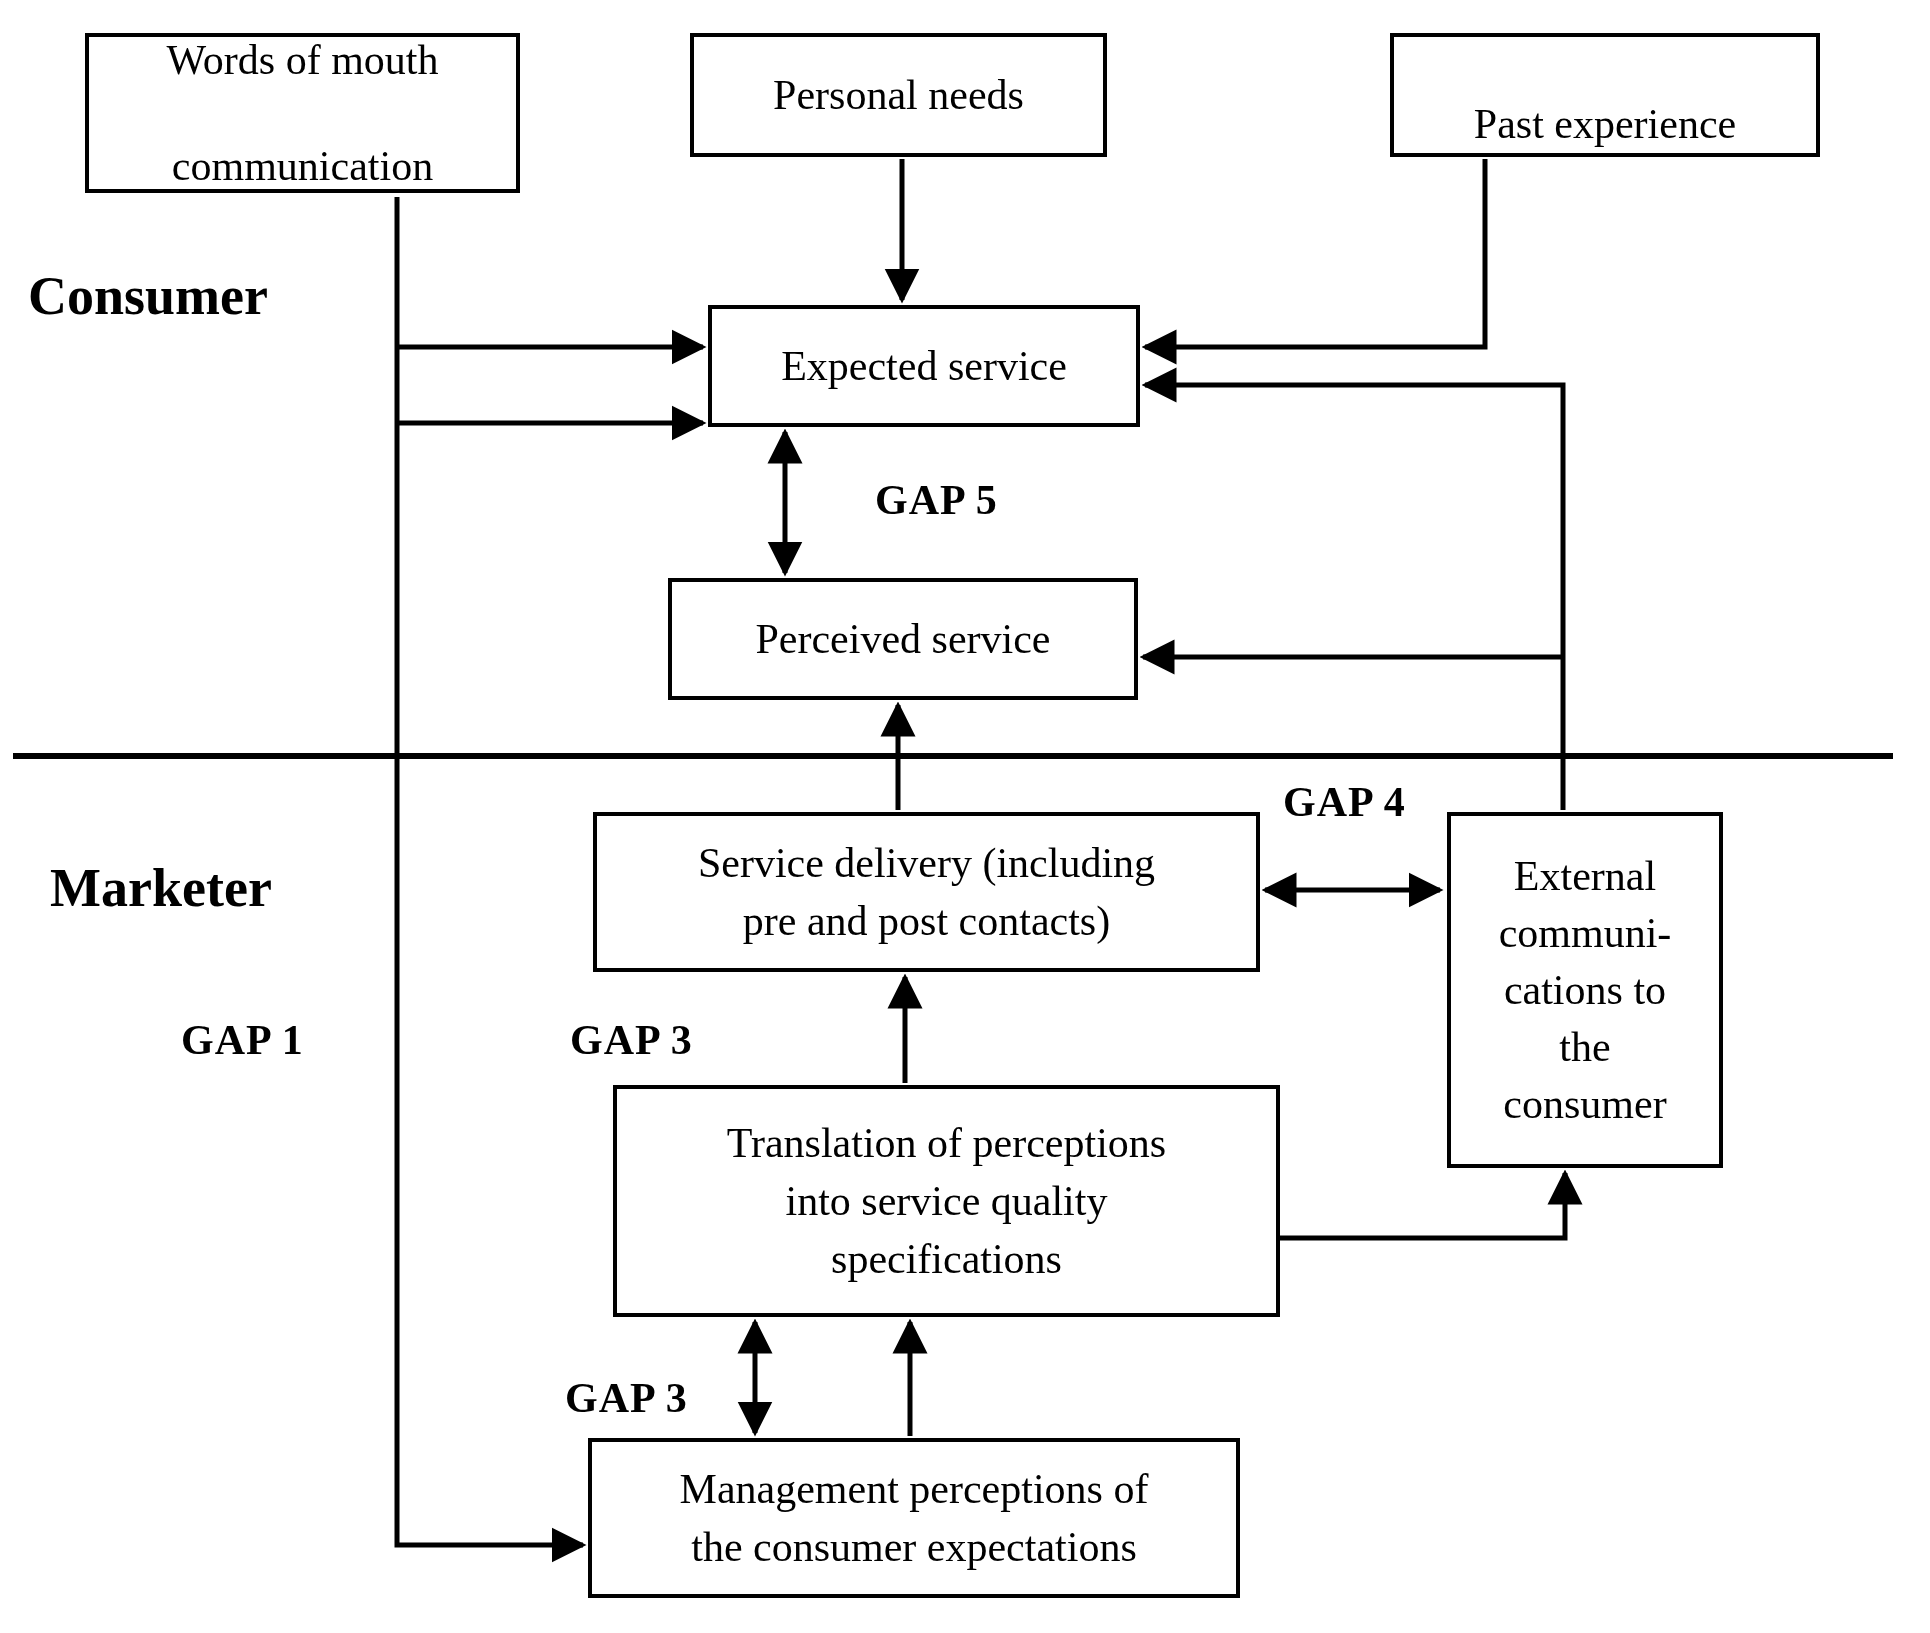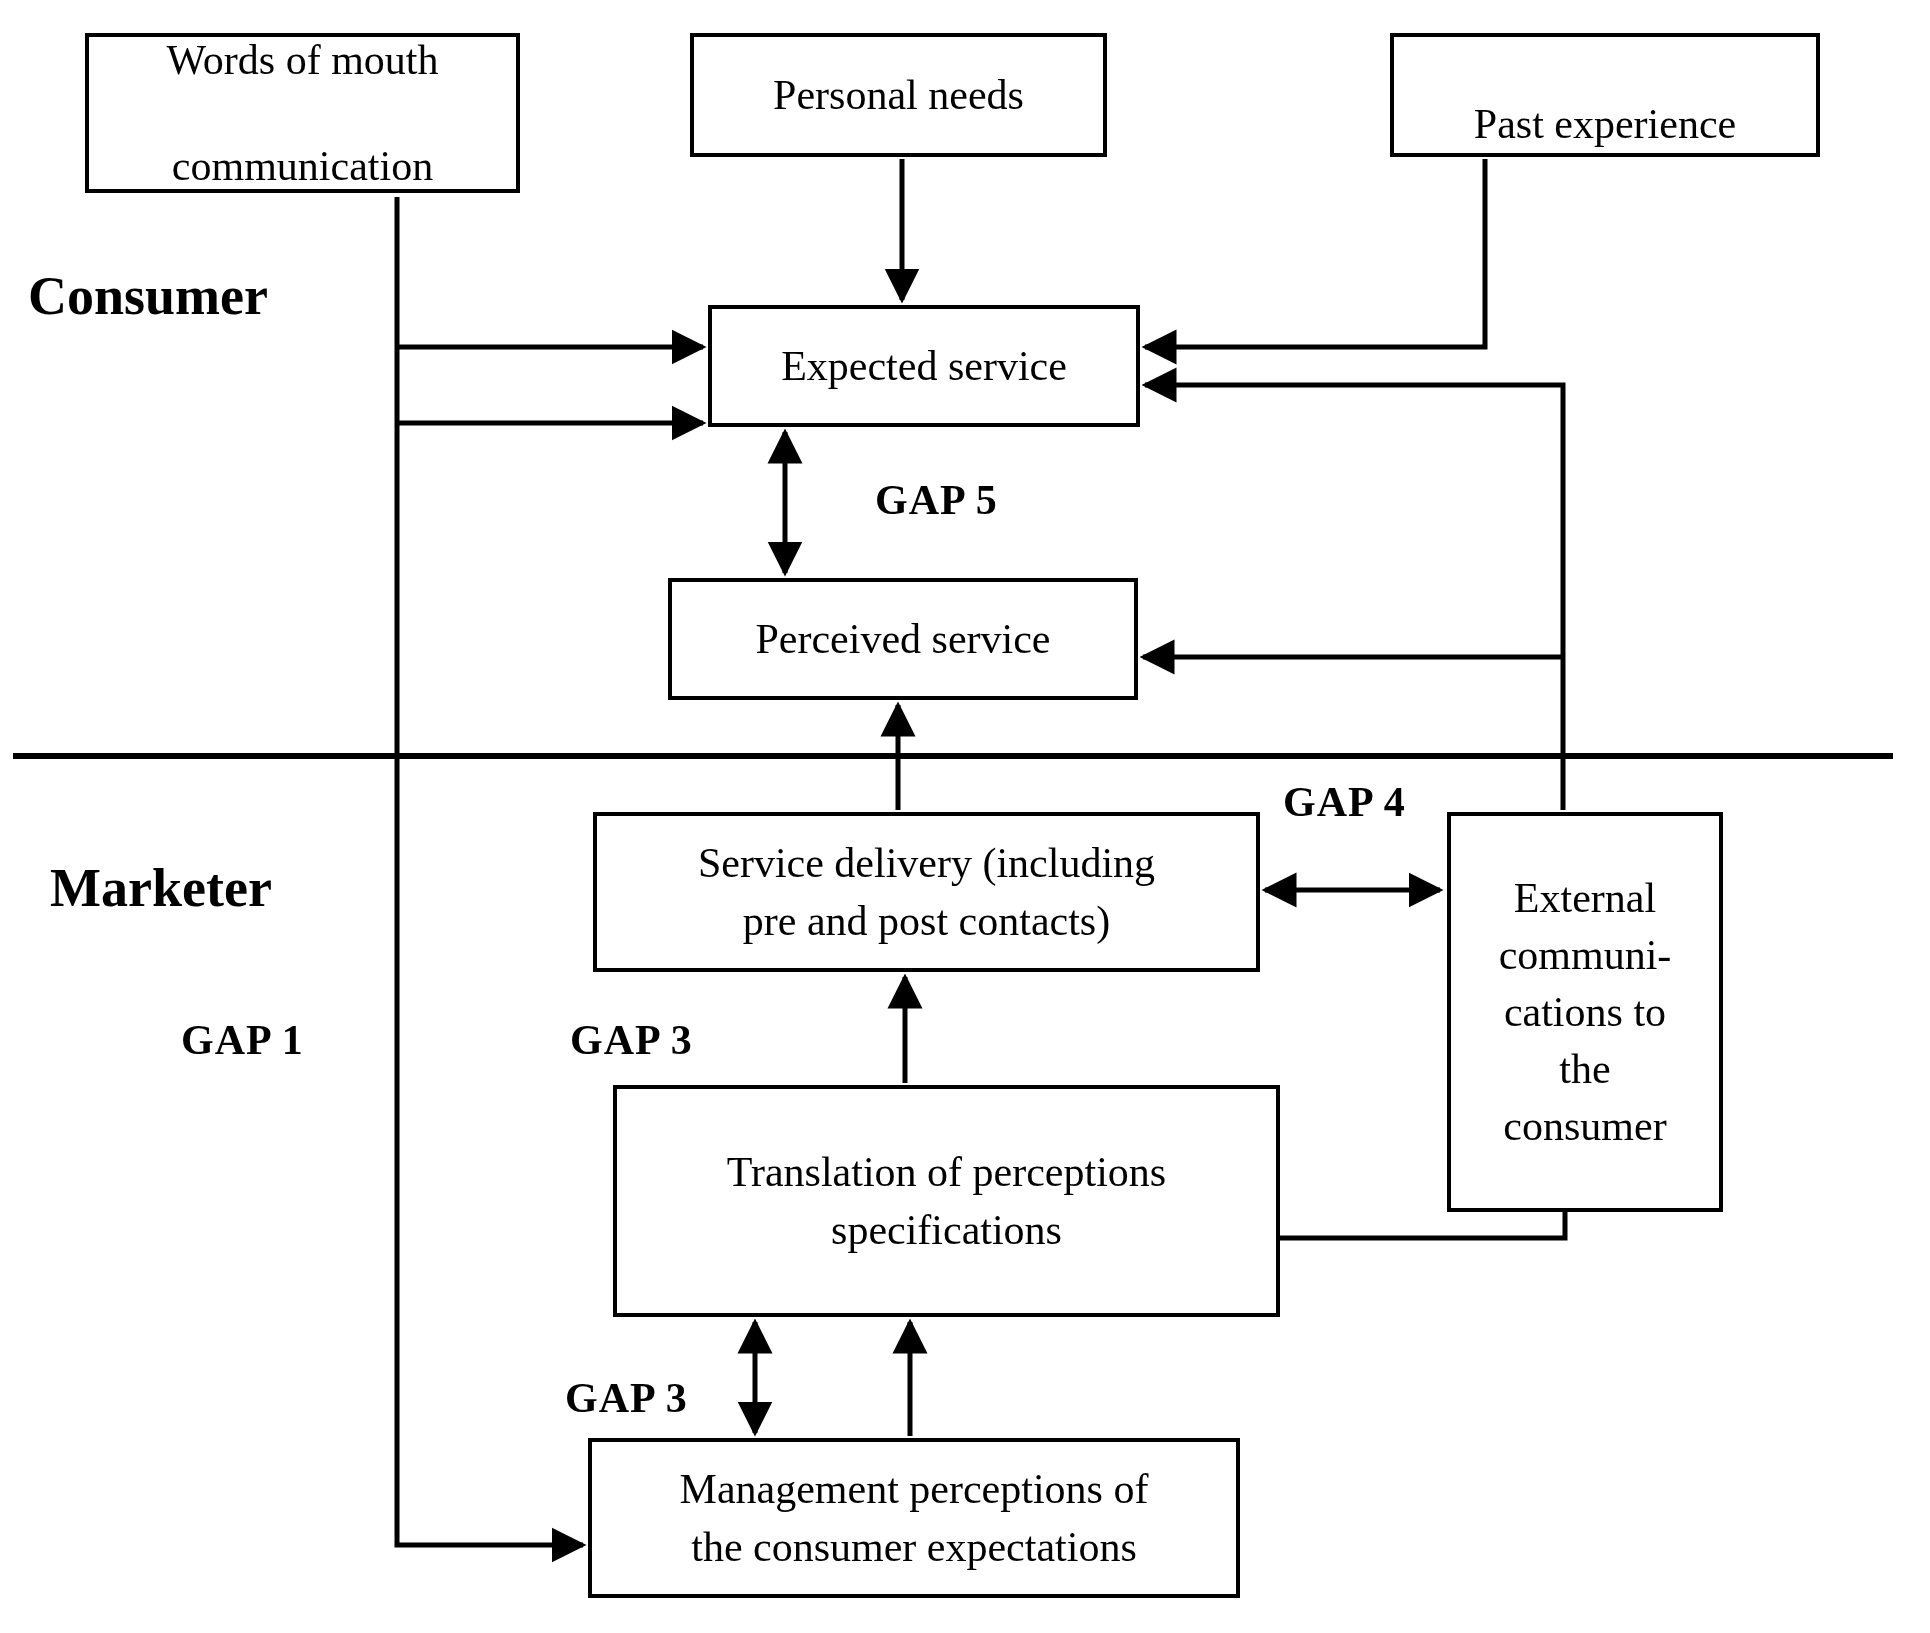--- a/index.html
+++ b/index.html
@@ -21,21 +21,21 @@
   .gaplabel{
     position:absolute;font-weight:bold;font-size:42px;line-height:44px;letter-spacing:1px;
   }
   
   #box-words        {left:85px;  top:33px;   width:435px; height:160px;gap:48px;}
   #box-personal     {left:690px; top:33px;   width:417px; height:124px;}
   #box-past         {left:1390px;top:33px;   width:430px; height:124px;justify-content:flex-end;}
   #box-expected     {left:708px; top:305px;  width:432px; height:122px;}
   #box-perceived    {left:668px; top:578px;  width:470px; height:122px;}
   #box-delivery     {left:593px; top:812px;  width:667px; height:160px;}
-  #box-external     {left:1447px;top:812px;  width:276px; height:400px;line-height:57px;}
+  #box-external     {left:1447px;top:812px;  width:276px; height:356px;line-height:57px;}
   #box-translation  {left:593px; top:1085px; width:667px; height:232px;margin-left:20px;}
   #box-management   {left:588px; top:1438px; width:652px; height:160px;}
   #label-consumer{left:28px;  top:268px;}
   #label-marketer{left:50px;  top:860px;}
   #label-gap5{left:875px; top:478px;}
   #label-gap4{left:1283px;top:780px;}
   #label-gap1{left:181px; top:1018px;}
   #label-gap3{left:570px; top:1018px;}
   #label-gap2{left:565px; top:1376px;}
 </style>
@@ -107,20 +107,21 @@
   <div class="box" id="box-external">
     <span>External</span>
     <span>communi-</span>
     <span>cations to</span>
     <span>the</span>
     <span>consumer</span>
   </div>
 
   <div class="box" id="box-translation">
     <span>Translation of perceptions</span>
+    <span>into service quality</span>
     <span>specifications</span>
   </div>
 
   <div class="box" id="box-management">
     <span>Management perceptions of</span>
     <span>the consumer expectations</span>
   </div>
 
 </div>
 

